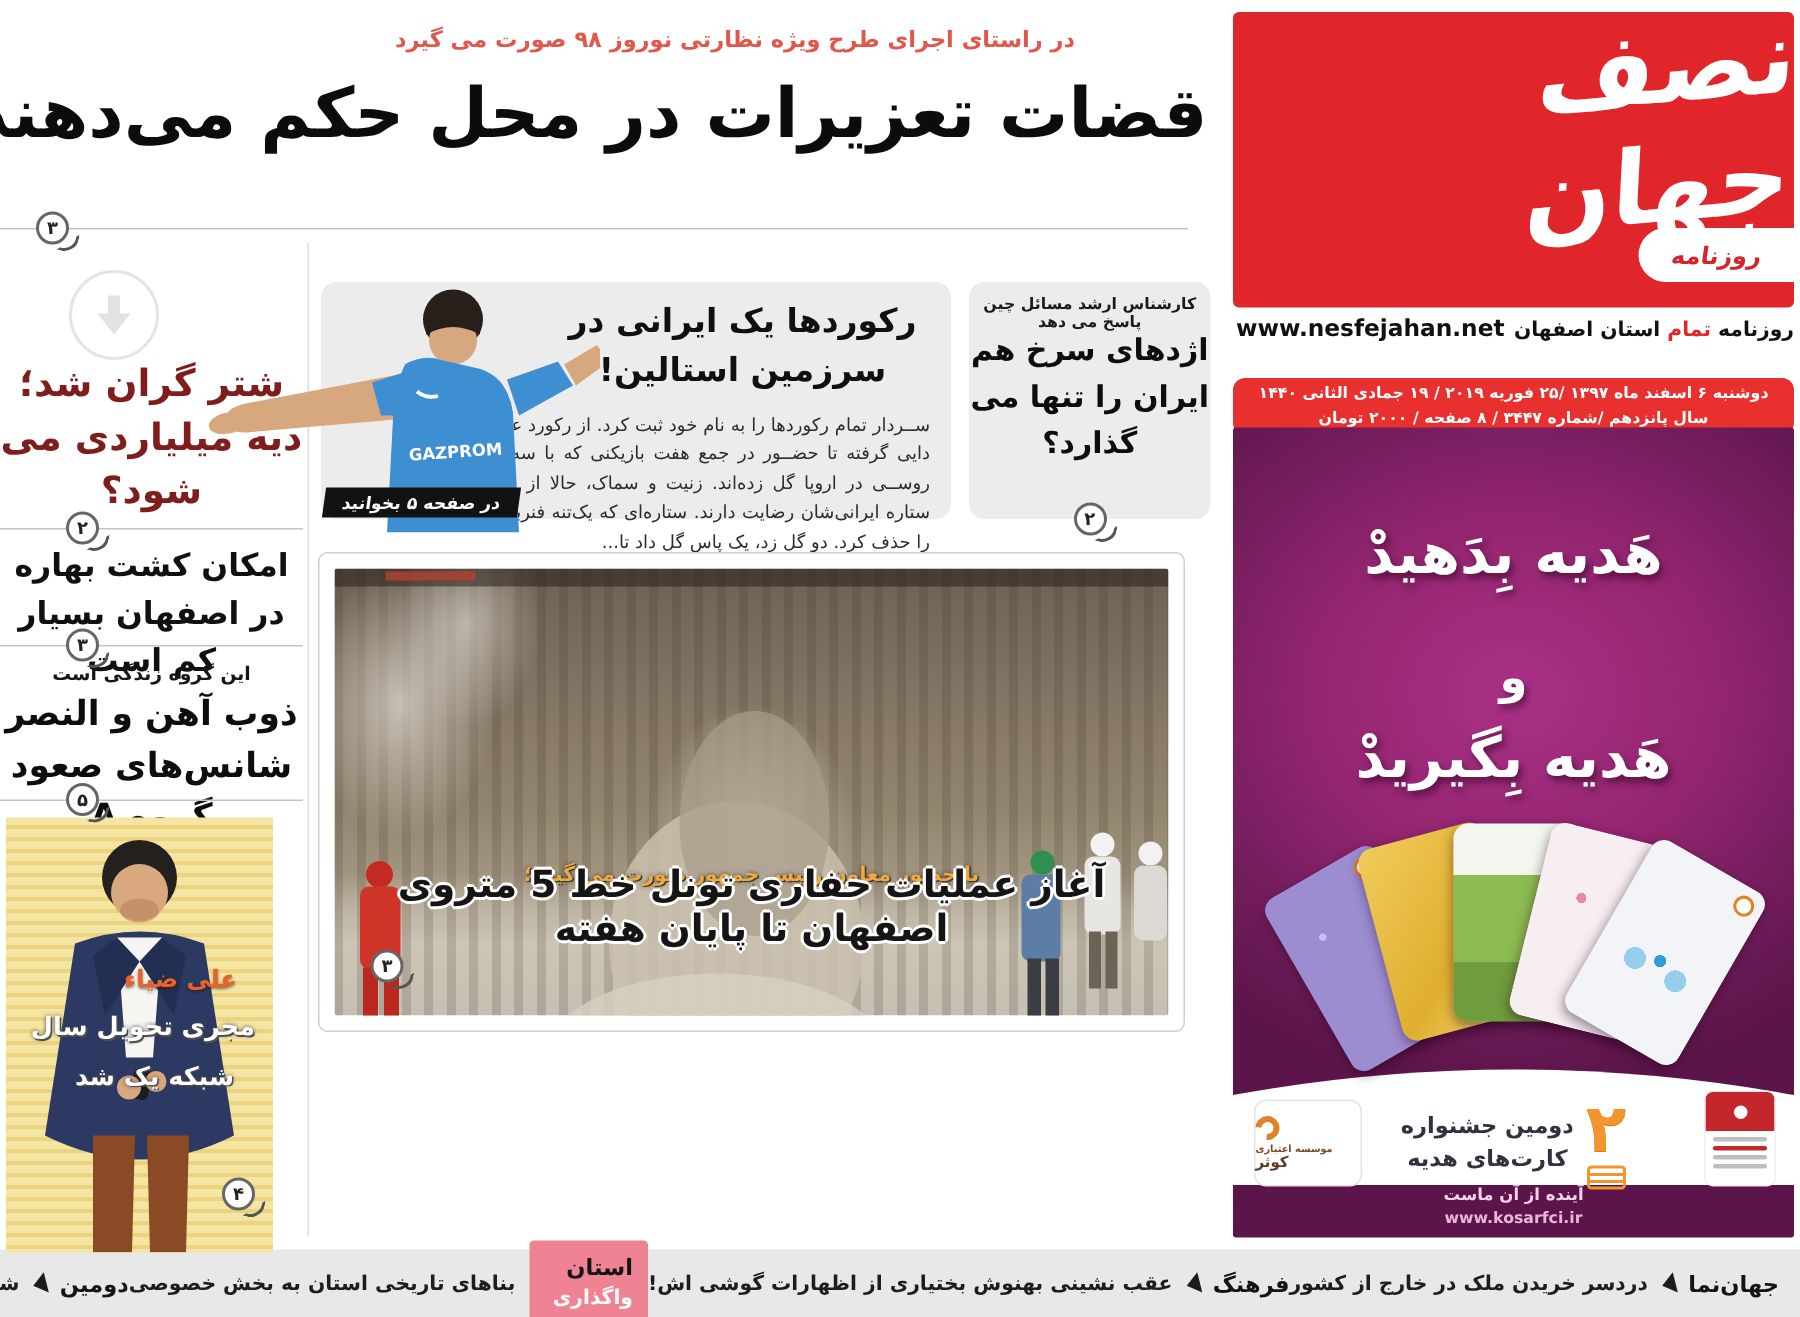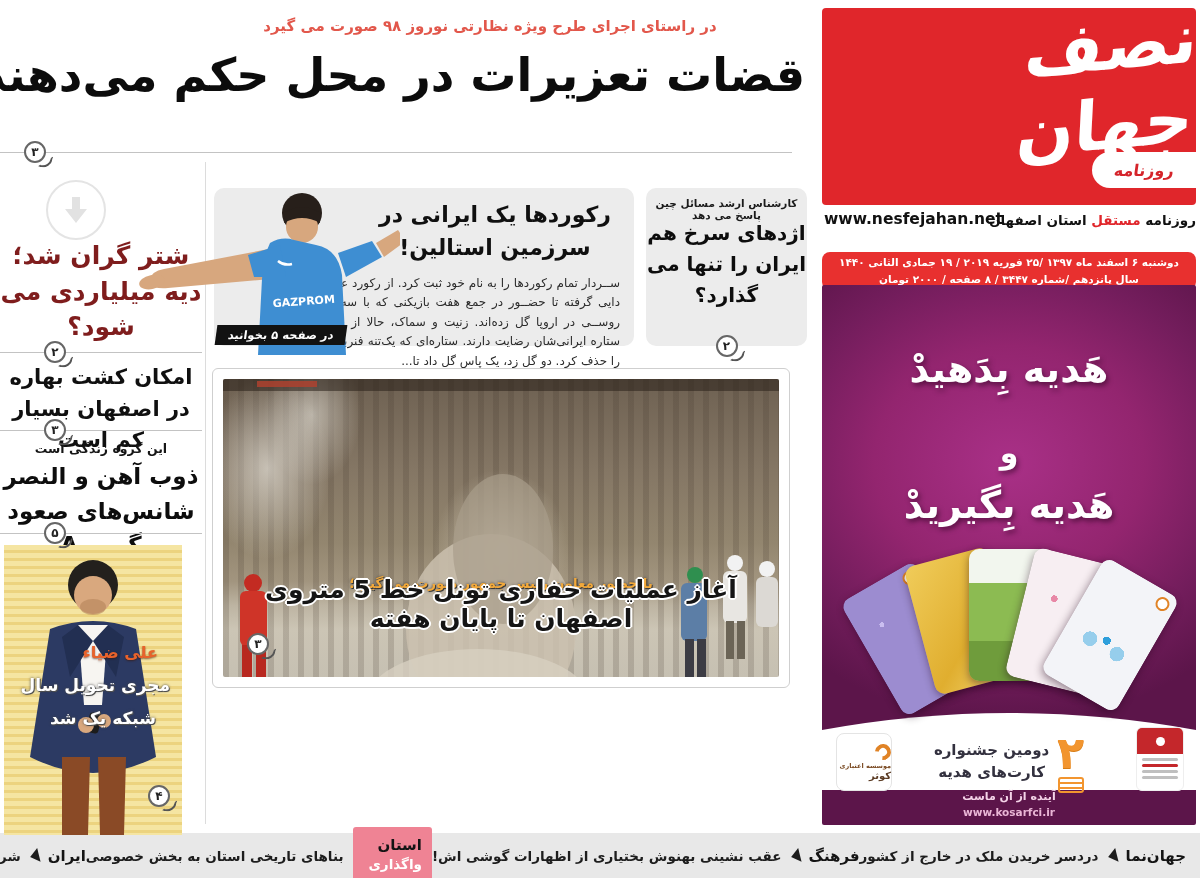--- a/index.html
+++ b/index.html
@@ -109,23 +109,23 @@
   .fan { position:absolute; top:258px; left:37px; width:300px; height:160px; }
   .gcard { position:absolute; width:86px; height:132px; border-radius:10px; box-shadow:0 3px 8px rgba(30,0,25,.45); }
   .gcard::after { content:""; position:absolute; top:6px; right:6px; width:10px; height:10px; background:#fff;
            border:2px solid #e08326; border-radius:50%; }
   .gc1 { left:8px;  top:30px; transform:rotate(-30deg); z-index:1; background:radial-gradient(circle 12px at 30% 30%,#cabef0 20%,transparent 21%),radial-gradient(circle 10px at 70% 60%,#cabef0 20%,transparent 21%),#9c8cd0; }
   .gc2 { left:60px; top:12px; transform:rotate(-15deg); z-index:2; background:linear-gradient(135deg,#f0cc5a 0%,#e0ae2f 60%,#f4d877 100%); }
   .gc3 { left:110px; top:6px; transform:rotate(0deg); z-index:3; background:linear-gradient(180deg,#f2f6ee 0 26%,#8cbb52 26% 70%,#6f9c3c 70%); }
   .gc4 { left:160px; top:12px; transform:rotate(14deg); z-index:4; background:radial-gradient(circle 11px at 35% 35%,#e887a6 30%,transparent 31%),radial-gradient(circle 9px at 70% 65%,#e887a6 30%,transparent 31%),#f7eef2; }
   .gc5 { left:208px; top:26px; transform:rotate(30deg); z-index:5; background:radial-gradient(circle 10px at 50% 55%,#2f9fdb 40%,transparent 41%),radial-gradient(circle 16px at 32% 60%,rgba(58,168,224,.5) 45%,transparent 46%),radial-gradient(circle 16px at 68% 60%,rgba(58,168,224,.5) 45%,transparent 46%),#f3f4f8; }
   .band { position:absolute; bottom:35px; left:0; width:374px; height:100px; }
-  .kosar-logo { position:absolute; left:14px; top:448px; width:56px; height:58px; background:#fff;
+  .kosar-logo { position:absolute; left:14px; top:448px; width:72px; height:58px; background:#fff;
                 border:1px solid #e4e4e4; border-radius:8px; display:flex; flex-direction:column;
-                align-items:flex-start; justify-content:center; z-index:6; }
+                align-items:flex-end; justify-content:center; z-index:6; }
   .kosar-swirl { width:16px; height:16px; border:4px solid #e08326; border-left-color:transparent;
                 border-radius:50%; transform:rotate(-40deg); margin-bottom:2px; }
   .kosar-sub { font-size:6.5px; color:#7a4a22; font-weight:700; }
   .kosar-title { font-size:10px; color:#5b3b24; font-weight:900; line-height:1.1; }
   .festival { position:absolute; left:92px; top:446px; width:190px; display:flex; align-items:center;
               justify-content:center; gap:8px; z-index:6; }
   .fest-num { font-size:44px; font-weight:900; color:#f2952f; line-height:1; text-shadow:0 1px 0 #d77c14; }
   .fest-icon { width:26px; height:16px; border:2px solid #f2952f; border-radius:3px; margin-top:2px;
               background:repeating-linear-gradient(180deg,transparent 0 3px,#f2952f 3px 5px); }
   .fest-text { text-align:center; color:#33313f; font-weight:800; font-size:15px; line-height:1.45; }
@@ -280,21 +280,21 @@
   </div>
 
   <div class="logo-box">
     <div class="logo-cal">نصف جهان</div>
     <div class="logo-tab">
       <span>روزنامه</span>
     </div>
   </div>
   <div class="mast-url">www.nesfejahan.net</div>
   <div class="mast-tagline">
-    <span>روزنامه </span><span class="hl">مستقل</span><span> استان اصفهان</span>
+    <span>روزنامه </span><span class="hl">تمام</span><span> استان اصفهان</span>
   </div>
   <div class="date-bar">
     <span>دوشنبه ۶ اسفند ماه ۱۳۹۷ /۲۵ فوریه ۲۰۱۹ / ۱۹ جمادی الثانی ۱۴۴۰</span>
     <span>سال پانزدهم /شماره ۳۴۴۷ / ۸ صفحه / ۲۰۰۰ تومان</span>
   </div>
 
   <div class="ad">
     <div class="ad-l1">هَدیه بِدَهیدْ</div>
     <div class="ad-l2">و</div>
     <div class="ad-l3">هَدیه بِگیریدْ</div>
@@ -350,20 +350,20 @@
       <span class="txt">عقب نشینی بهنوش بختیاری از اظهارات گوشی اش!</span>
     </div>
     <div class="fsec">
       <span class="chip">
         <span class="lbl">استان</span>
         <span class="hl-frag">واگذاری</span>
       </span>
       <span class="txt">بناهای تاریخی استان به بخش خصوصی</span>
     </div>
     <div class="fsec">
-      <span class="lbl">ایران</span>
+      <span class="lbl">دومین</span>
       <span class="sep"></span>
       <span class="txt">شرایطی که به نفع سپاهان نیست</span>
     </div>
 
   </div>
 
 </div>
 
 </body></html>

